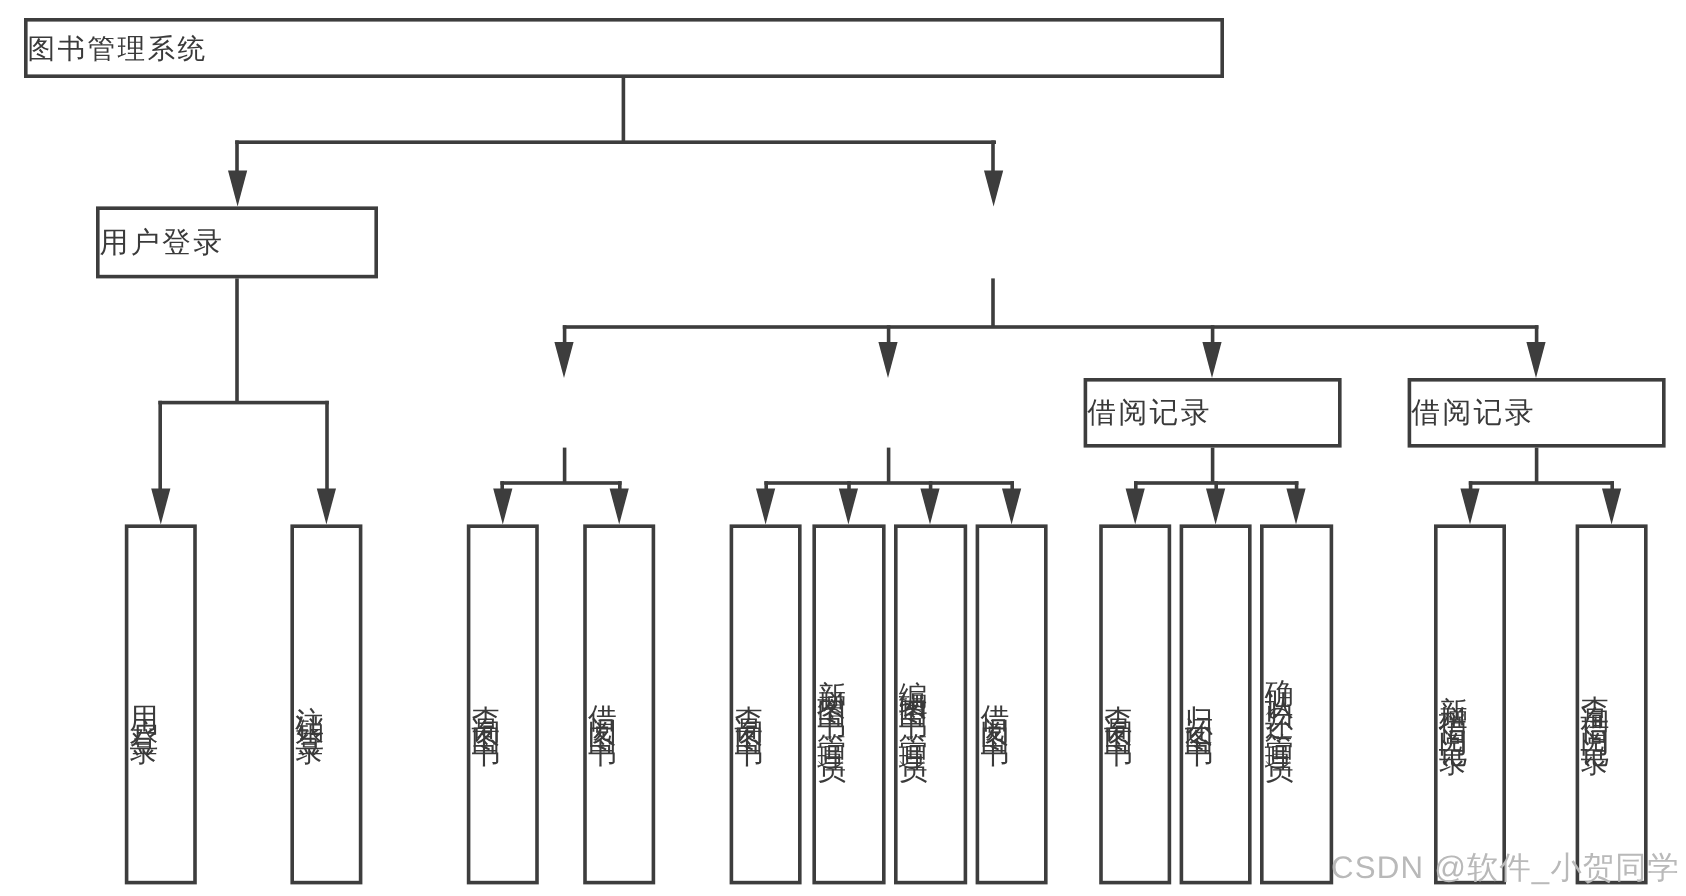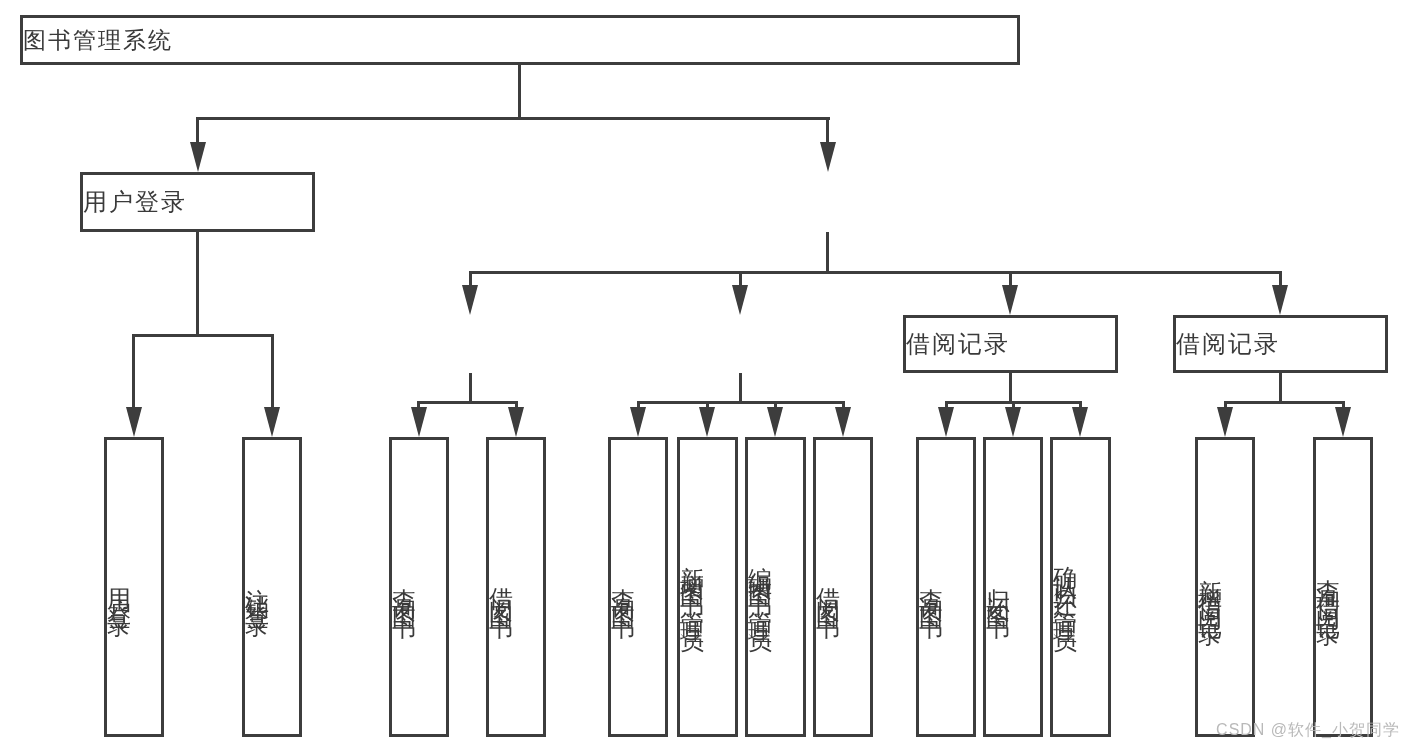--- a/index.html
+++ b/index.html
@@ -17,21 +17,21 @@
     writing-mode:vertical-rl;text-orientation:mixed;
     font-size:24px;letter-spacing:9px;line-height:1;white-space:nowrap;
   }
   .ln{position:absolute;background:#3d3d3d;}
   .arw{
     position:absolute;width:0;height:0;
     border-left:8px solid transparent;border-right:8px solid transparent;
     border-top:30px solid #3d3d3d;
   }
   .watermark{
-    position:absolute;right:5px;bottom:6px;color:#b9b9b9;font-size:16px;
+    position:absolute;right:5px;bottom:6px;color:#b9b9b9;font-size:26px;
     letter-spacing:1px;z-index:10;white-space:nowrap;
   }
 </style>
 </head>
 <body>
 
 <div id="stage">
 
   <div class="nbox h root" style="left:20px;top:15px;width:1000px;height:50px;">
     <span>图书管理系统</span>

